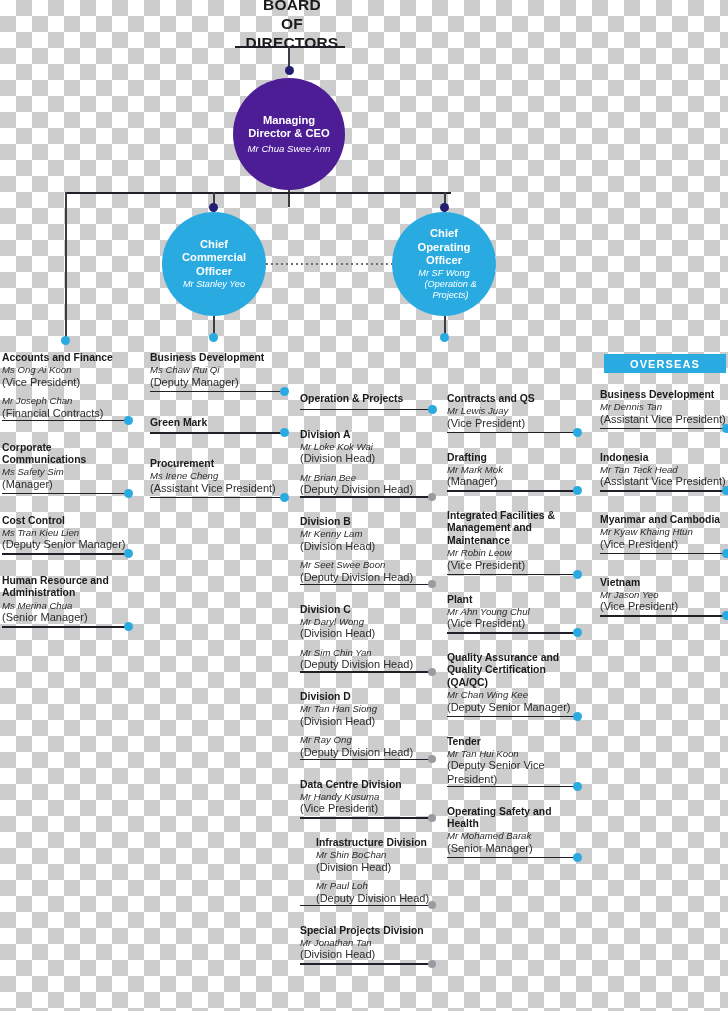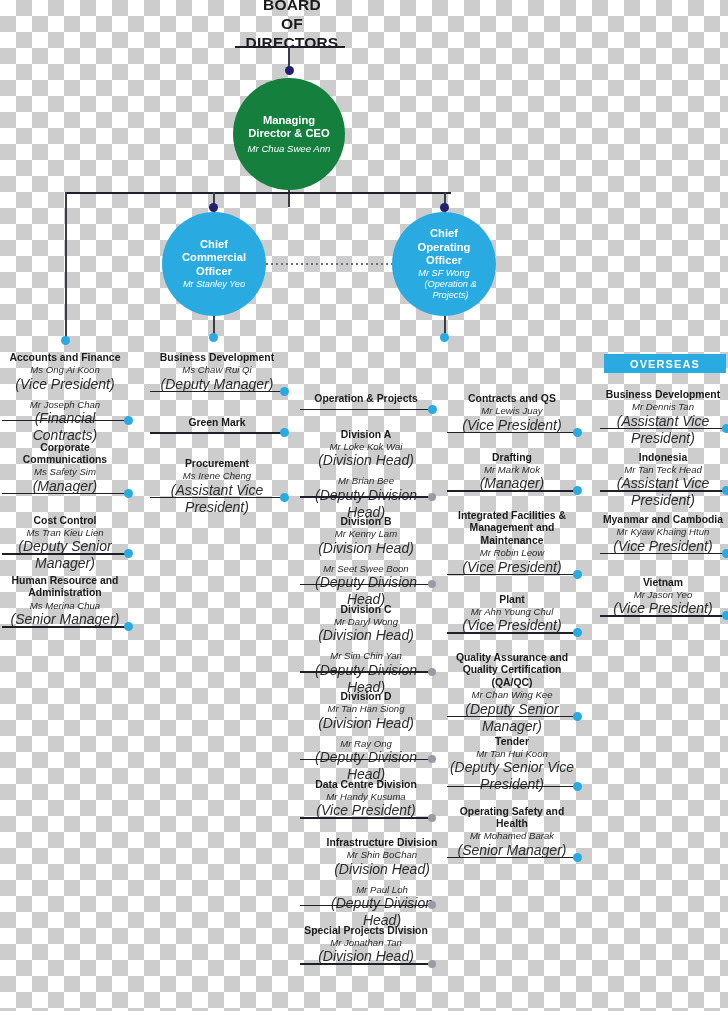--- a/index.html
+++ b/index.html
@@ -23,21 +23,21 @@
     letter-spacing:.2px;line-height:1.22;color:#1a1a1a;
   }
 
   
   .circle{
     position:absolute;border-radius:50%;display:flex;
     align-items:center;justify-content:center;flex-direction:column;
     color:#ffffff;text-align:center;box-sizing:border-box;
   }
   .c-md{
-    left:233px;top:78px;width:112px;height:112px;background:#15803d;
+    left:233px;top:78px;width:112px;height:112px;background:#4c1d95;
   }
   .c-md .role{font-weight:bold;font-size:11.2px;line-height:1.2;}
   .c-md .person{font-style:italic;font-size:9.6px;line-height:1.2;margin-top:2px;}
   .c-cco{
     left:162px;top:212px;width:104px;height:104px;background:#29ABE2;
   }
   .c-cco .role{font-weight:bold;font-size:11.2px;line-height:1.2;}
   .c-cco .person{font-style:italic;font-size:9.2px;line-height:1.2;margin-top:1px;}
   .c-coo{
     left:392px;top:212px;width:104px;height:104px;background:#29ABE2;
@@ -56,29 +56,29 @@
 
   
   .banner{
     position:absolute;background:#29ABE2;color:#ffffff;
     font-weight:bold;font-size:11px;letter-spacing:1.1px;
     display:flex;align-items:center;justify-content:center;
     height:19px;
   }
 
   
-  .entry{position:absolute;box-sizing:border-box;text-align:center;}
+  .entry{position:absolute;box-sizing:border-box;text-align:left;}
   .entry .title{
     font-weight:bold;font-size:10.4px;line-height:1.2;color:#1a1a1a;
   }
   .entry .name{
     font-style:italic;font-size:9.6px;line-height:1.2;color:#2b2b2b;
   }
   .entry .rank{
-    font-style:italic;font-size:14px;line-height:1.2;color:#2b2b2b;
+    font-size:11px;line-height:1.2;color:#2b2b2b;
   }
   .entry .gap{height:6px;}
   .rule{position:absolute;height:1.6px;background:#1f1f28;}
 </style>
 </head>
 <body>
 
 <div class="canvas">
 
   <div class="board">

